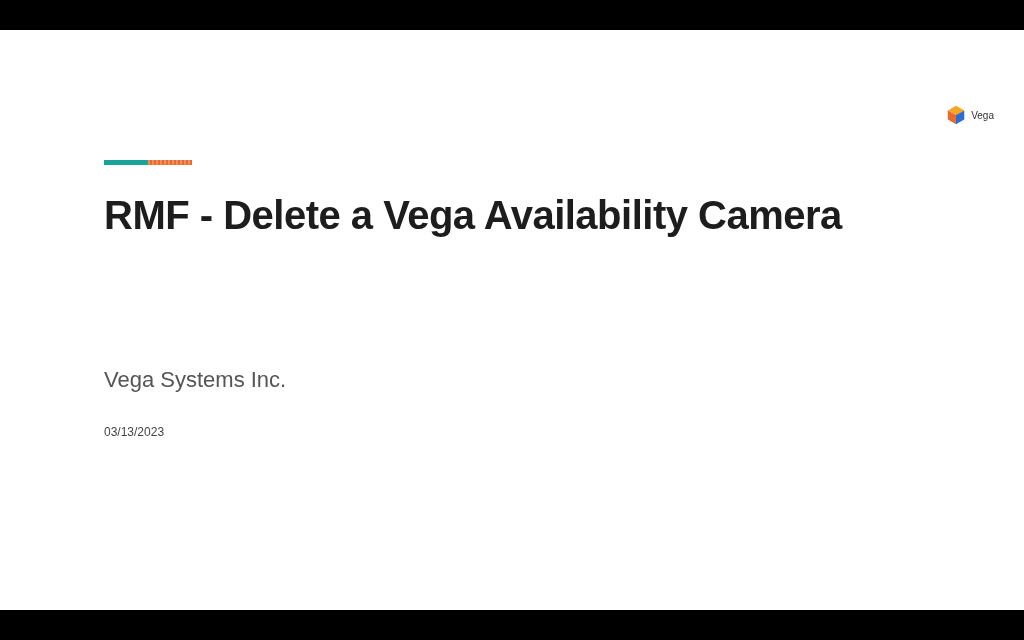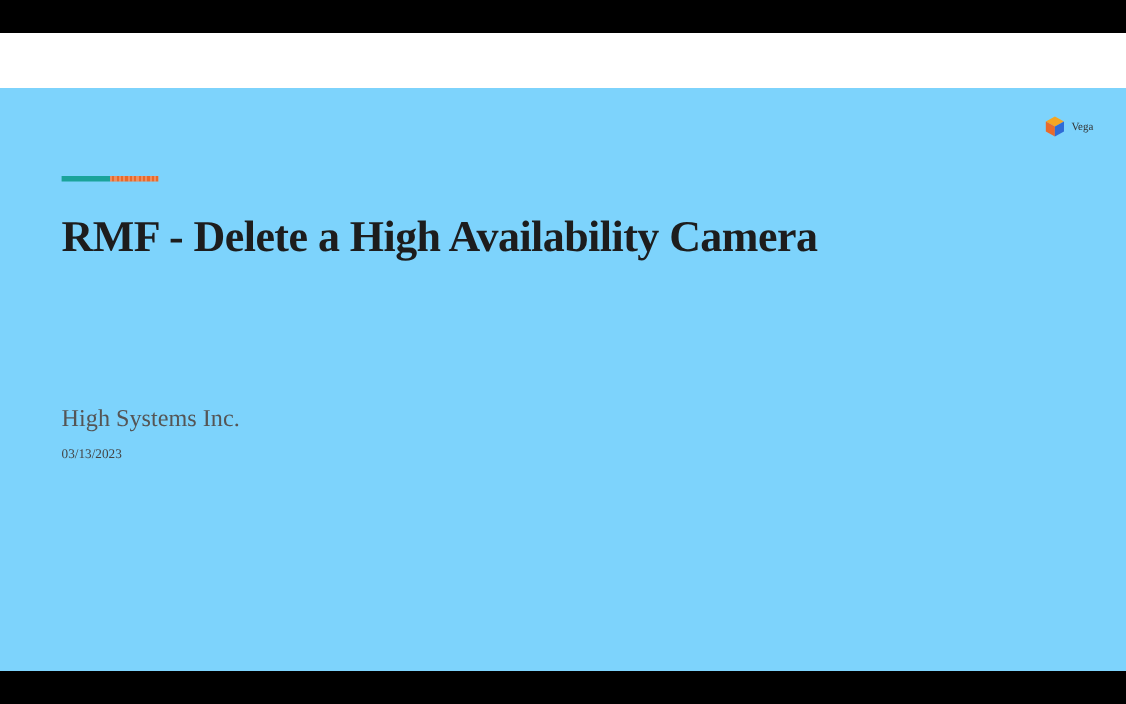--- a/index.html
+++ b/index.html
@@ -1,25 +1,24 @@
 <!DOCTYPE html>
 <html><head>
   <meta charset="utf-8">
   <style>
     * { margin: 0; padding: 0; box-sizing: border-box; }
     html, body { width: 1024px; height: 640px; overflow: hidden; font-family: "Segoe UI", "Helvetica Neue", Arial, sans-serif; }
     body { background: #000; display: flex; flex-direction: column; }
     .topbar, .bottombar { background: #000; height: 30px; flex: 0 0 30px; }
     .whitebar { background: #fff; height: 50px; flex: 0 0 50px; }
     .slide {
-      background: #7dd3fc;
+      background: #ffffff;
       flex: 1 1 auto;
       position: relative;
-      padding: 80px 80px 0 56px;
-      font-family: Liberation Serif, serif;
+      padding: 80px 80px 0 104px;
     }
     .accent-bar {
       width: 88px;
       height: 5px;
       display: flex;
       margin-bottom: 28px;
     }
     .accent-teal { background: #1aa39a; flex: 1; }
     .accent-orange { background: #e96a2b; flex: 1; position: relative; }
     .accent-orange::before {
@@ -35,21 +34,21 @@
       letter-spacing: -0.5px;
       line-height: 1.1;
     }
     .company {
       margin-top: 130px;
       font-size: 22px;
       font-weight: 400;
       color: #555;
     }
     .meta {
-      margin-top: 10px;
+      margin-top: 30px;
       font-size: 12px;
       color: #444;
       line-height: 1.5;
     }
     .brand {
       position: absolute;
       top: 24px;
       right: 30px;
       display: flex;
       align-items: center;
@@ -78,23 +77,23 @@
       </svg>
     </span>
     <span class="brand-label">Vega</span>
   </div>
 
   <div class="accent-bar">
     <div class="accent-teal"></div>
     <div class="accent-orange"></div>
   </div>
 
-  <h1 class="title">RMF - Delete a High Availability Camera</h1>
+  <h1 class="title">RMF - Delete a Vega Availability Camera</h1>
 
-  <div class="company">High Systems Inc.</div>
+  <div class="company">Vega Systems Inc.</div>
 
   <div class="meta">
     <div>03/13/2023</div>
   </div>
 
 </div>
 
 <div class="bottombar"></div>
 
 </body></html>

